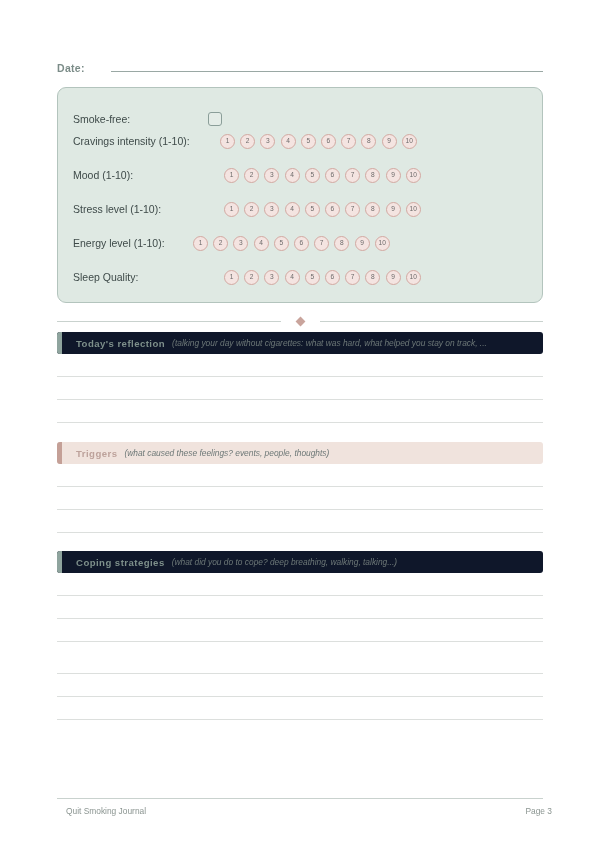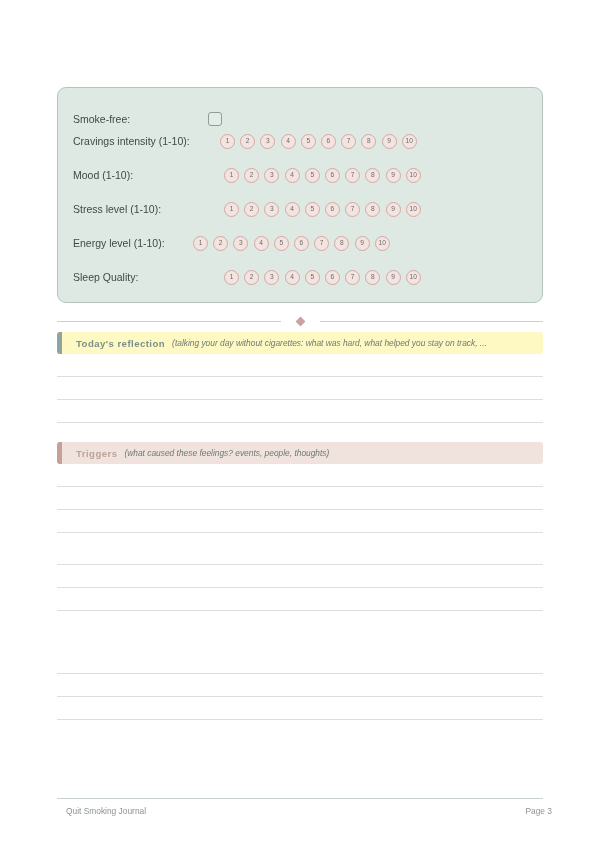--- a/index.html
+++ b/index.html
@@ -148,21 +148,21 @@
   }
   .sec-hint {
     margin-left: 7px;
     font-size: 8.4px;
     font-style: italic;
     color: #6d7877;
     white-space: nowrap;
     overflow: hidden;
   }
 
-  .green .sec-head { background: #fef9c3; }
+  .green .sec-head { background: #0f172a; }
   .green .sec-bar  { background: #8fa49e; }
   .green .sec-title{ color: #7d8f8a; }
 
   .rose .sec-head  { background: #f0e3dd; }
   .rose .sec-bar   { background: #c4a097; }
   .rose .sec-title { color: #bda29b; }
 
   .wline {
     height: 1px;
     background: #dcdfdd;
@@ -188,20 +188,24 @@
     justify-content: space-between;
     font-size: 8.4px;
     color: #8b9591;
   }
 </style>
 </head>
 <body>
 
 <div class="page">
 
+  <div class="date-row">
+    <span class="date-label">Date:</span>
+    <span class="date-line"></span>
+  </div>
 
   <div class="card">
 
     <div class="rrow" style="top:20px;">
       <span class="rlabel" style="width:135px;">Smoke-free:</span>
       <span class="checkbox"></span>
     </div>
 
     <div class="rrow" style="top:42px;">
       <span class="rlabel" style="width:147px;">Cravings intensity (1-10):</span>
@@ -309,20 +313,25 @@
       <span class="sec-bar"></span>
       <span class="sec-title">Triggers</span>
       <span class="sec-hint">(what caused these feelings? events, people, thoughts)</span>
     </div>
     <div class="wline"></div>
     <div class="wline"></div>
     <div class="wline"></div>
   </div>
 
   <div class="section green" style="top:551px;">
+    <div class="sec-head">
+      <span class="sec-bar"></span>
+      <span class="sec-title">Coping strategies</span>
+      <span class="sec-hint">(what did you do to cope? deep breathing, walking, talking...)</span>
+    </div>
     <div class="wline"></div>
     <div class="wline"></div>
     <div class="wline"></div>
   </div>
 
   <div class="section rose" style="top:660px;">
     <div class="wline"></div>
     <div class="wline"></div>
     <div class="wline"></div>
   </div>

